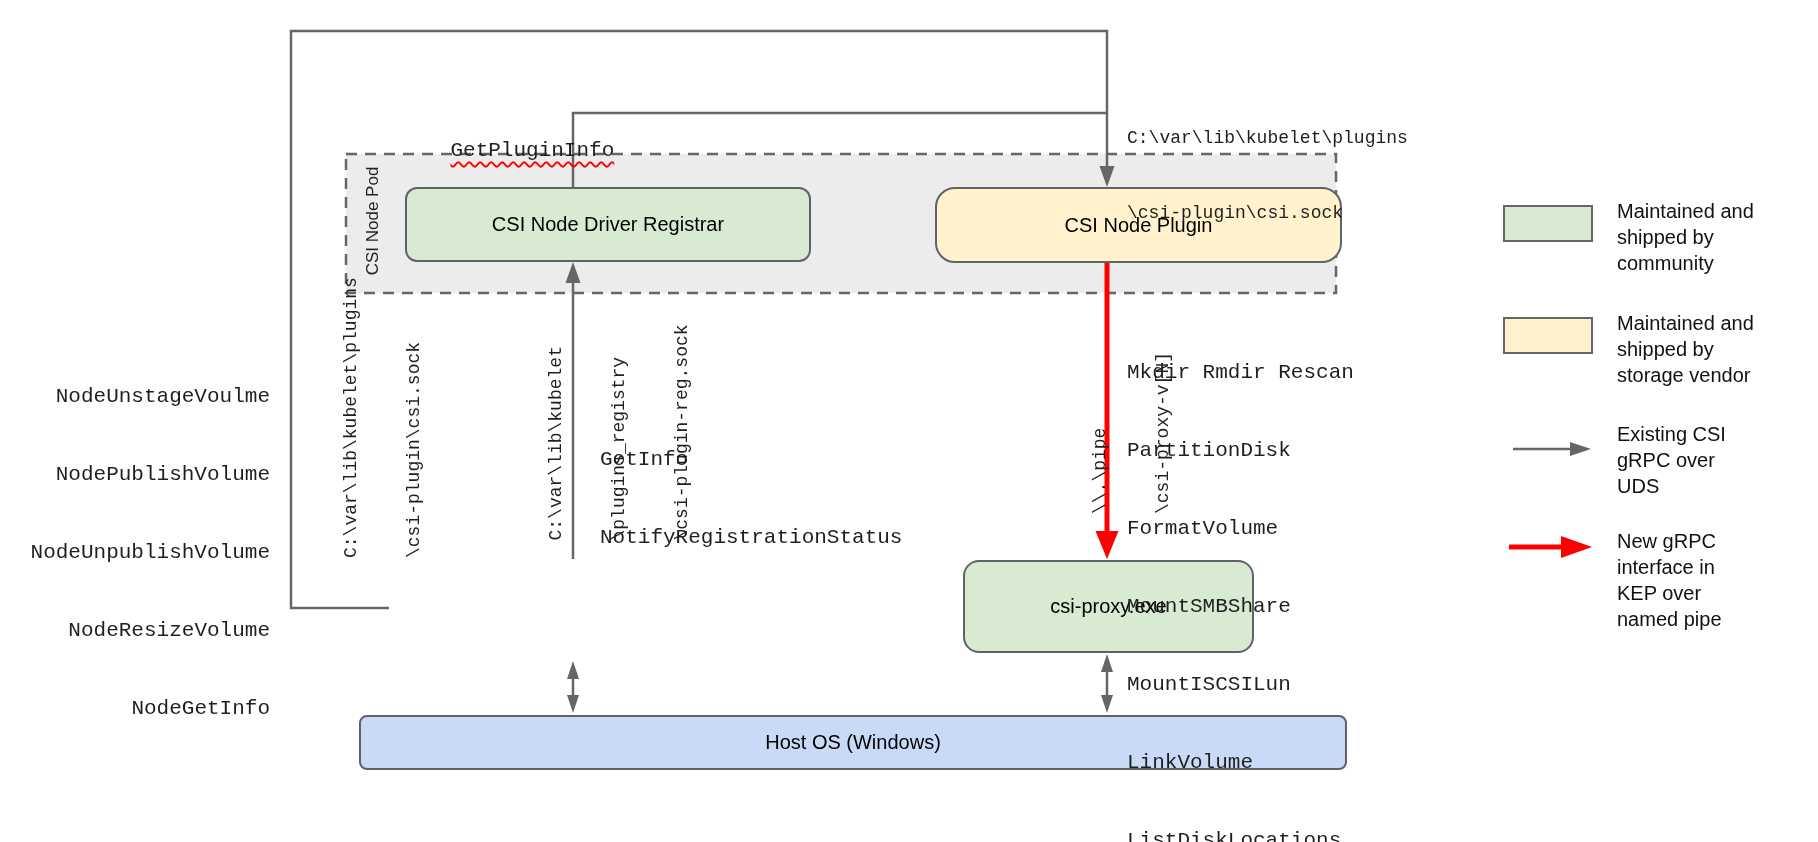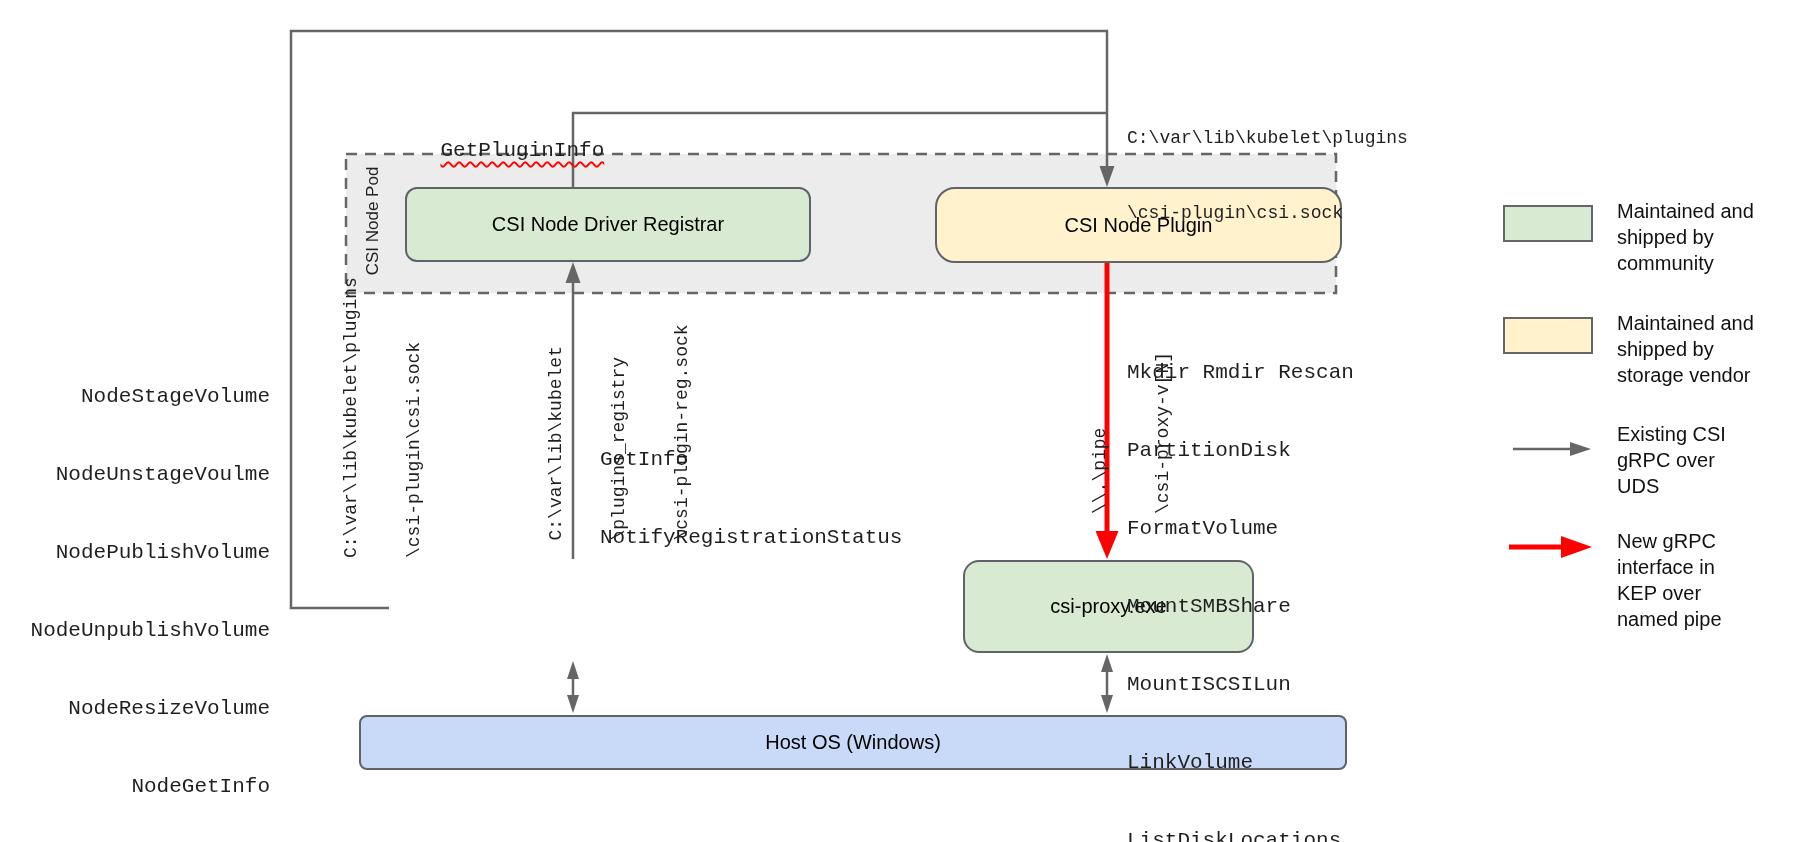--- a/index.html
+++ b/index.html
@@ -142,31 +142,30 @@
 
 
   <div class="node green" style="left:963px; top:560px; width:291px; height:93px; border-radius:16px;">
     <div>csi-proxy.exe</div>
   </div>
 
   <div class="node blue" style="left:359px; top:715px; width:988px; height:55px; border-radius:8px;">
     <div>Host OS (Windows)</div>
   </div>
 
-  <div class="txt mono" style="left:390px; top:112px;">
+  <div class="txt mono" style="left:400px; top:112px;">
     <span class="wavy">GetPluginInfo</span>
   </div>
 
   <div class="txt mono-sm" style="left:1127px; top:76px;">
     <div>C:\var\lib\kubelet\plugins</div>
     <div>\csi-plugin\csi.sock</div>
   </div>
 
   <div class="txt mono" style="left:0px; top:332px; width:270px; text-align:right;">
-    <div>NodeStageVolume</div>
     <div>NodeUnstageVoulme</div>
     <div>NodePublishVolume</div>
     <div>NodeUnpublishVolume</div>
     <div>NodeResizeVolume</div>
     <div>NodeGetInfo</div>
     
     
   </div>
 
   <div class="vtext" style="left:180px; top:397px; width:280px; height:42px;">

